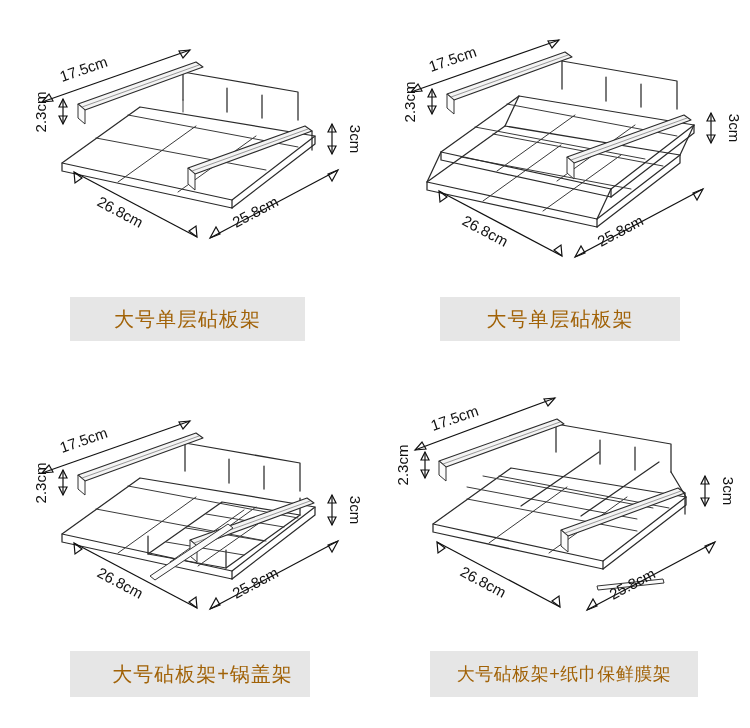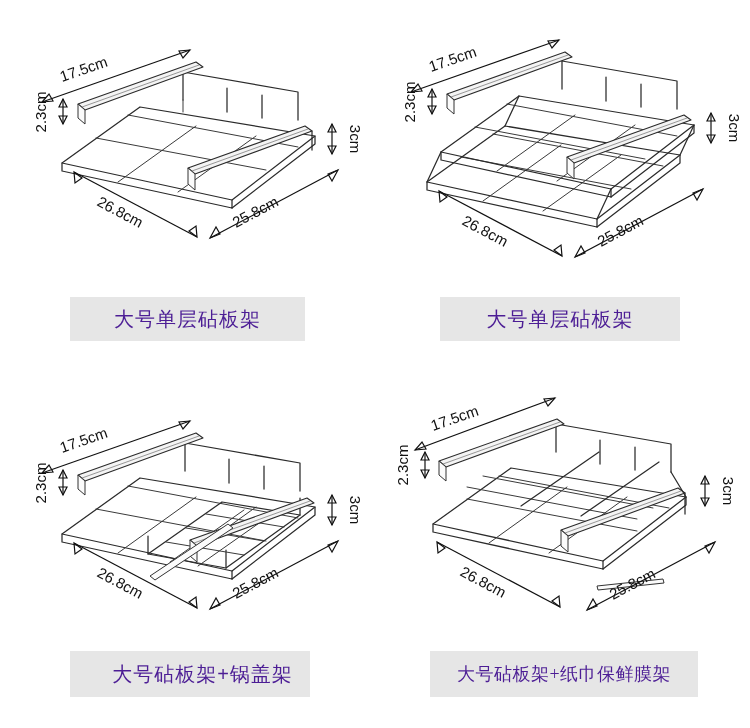--- a/index.html
+++ b/index.html
@@ -22,25 +22,25 @@
 
   .caption-band{
     position:absolute;
     background:#e6e6e6;
     display:flex;align-items:center;justify-content:center;
     box-sizing:border-box;
   }
   .caption-text{
     font-size:20px;
     letter-spacing:1px;
-    color:#4c1d95;
+    color:#a16207;
     white-space:nowrap;
     line-height:1;
   }
-  .caption-text.small{font-size:18px;letter-spacing:0.5px;font-family:Liberation Serif, serif;}
+  .caption-text.small{font-size:18px;letter-spacing:0.5px;}
 
   
   .dimtxt{
     font-family:"Liberation Sans","DejaVu Sans",sans-serif;
     font-size:15px;
     fill:#111;
   }
 
   .wire{fill:none;stroke:#2b2b2b;stroke-width:1.25;stroke-linejoin:round;stroke-linecap:round;}
   .wire-thin{fill:none;stroke:#3a3a3a;stroke-width:1;stroke-linejoin:round;stroke-linecap:round;}

